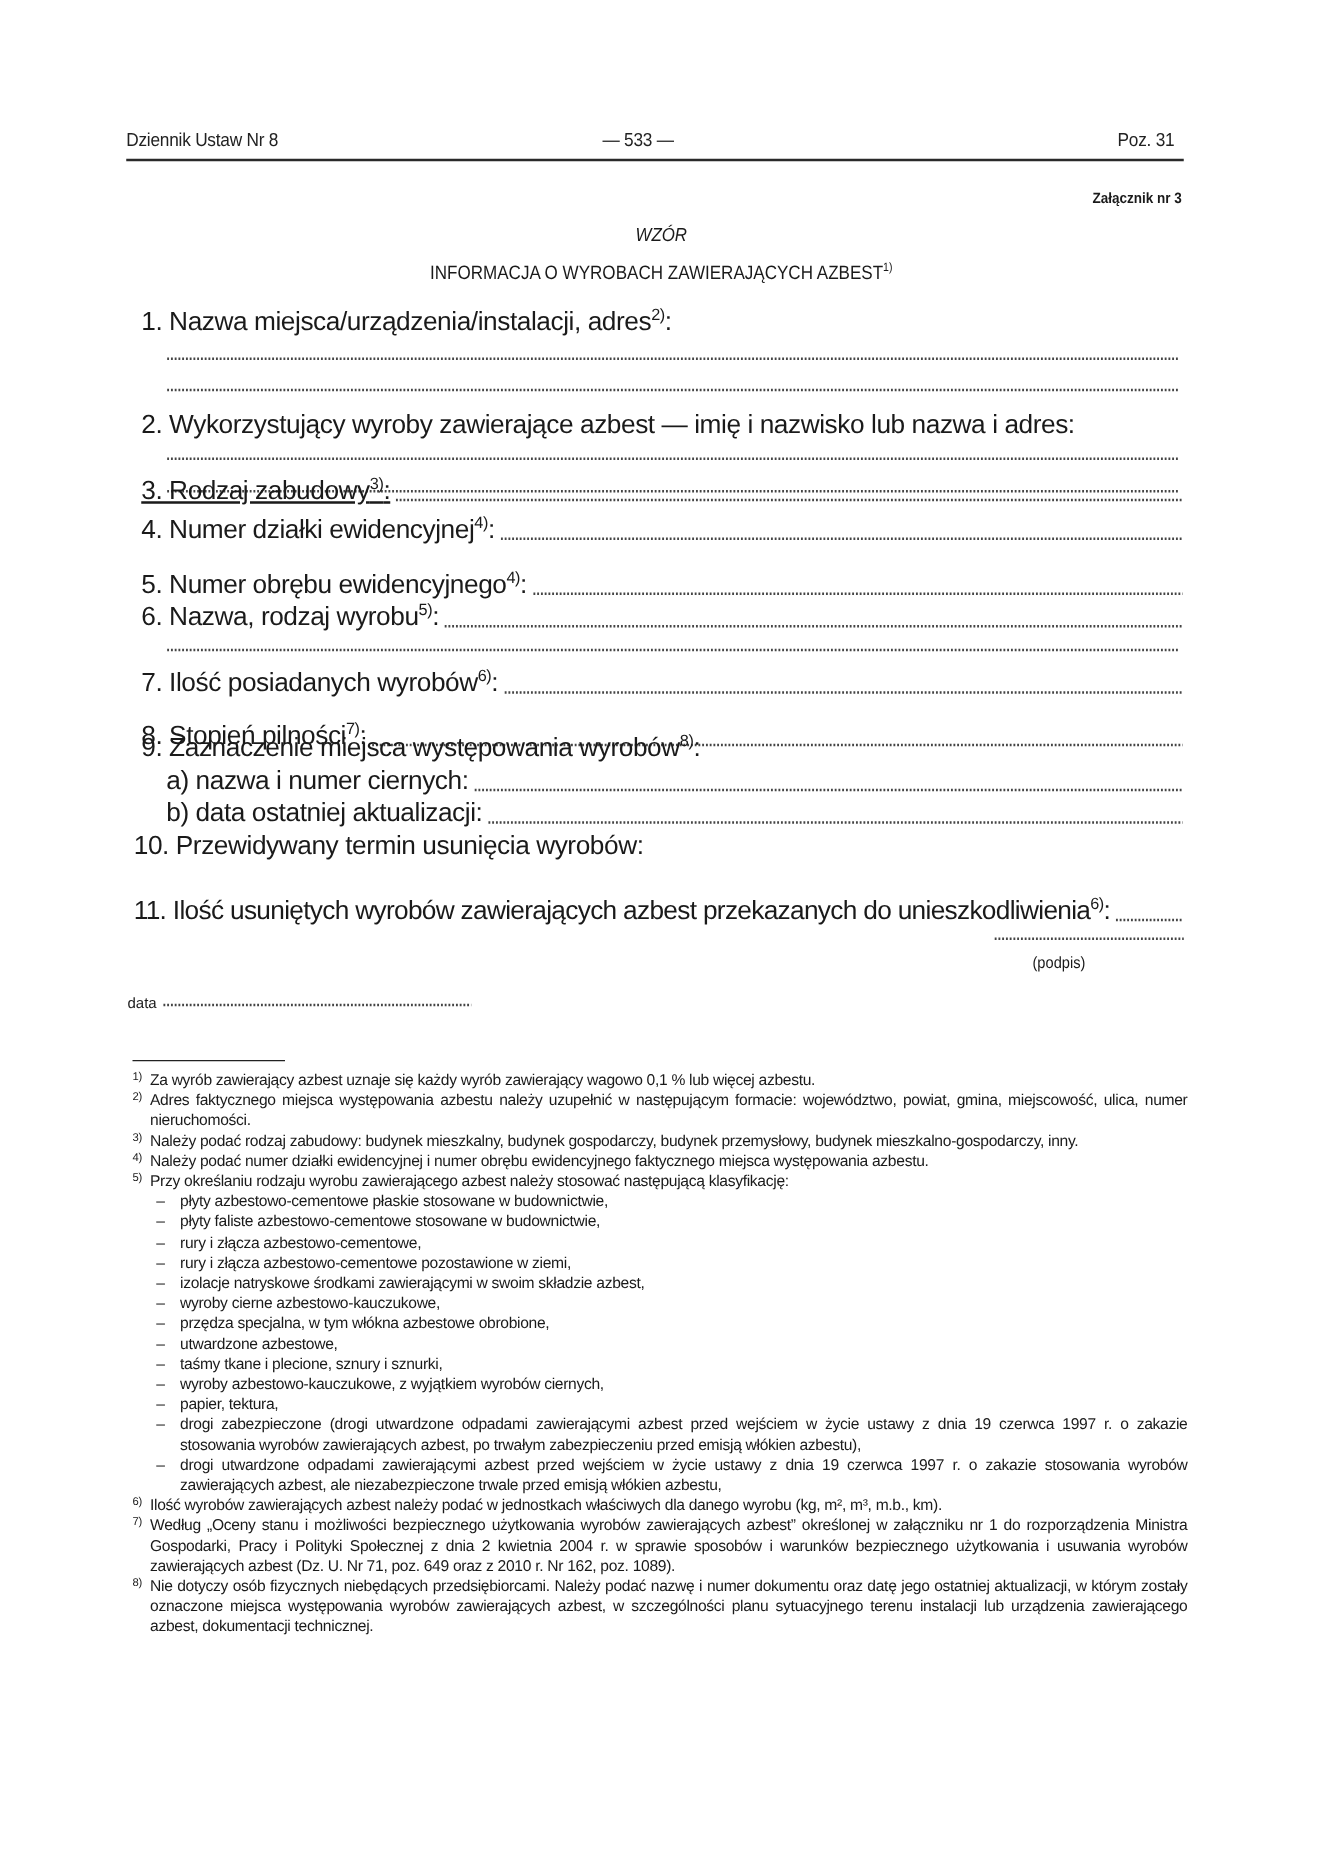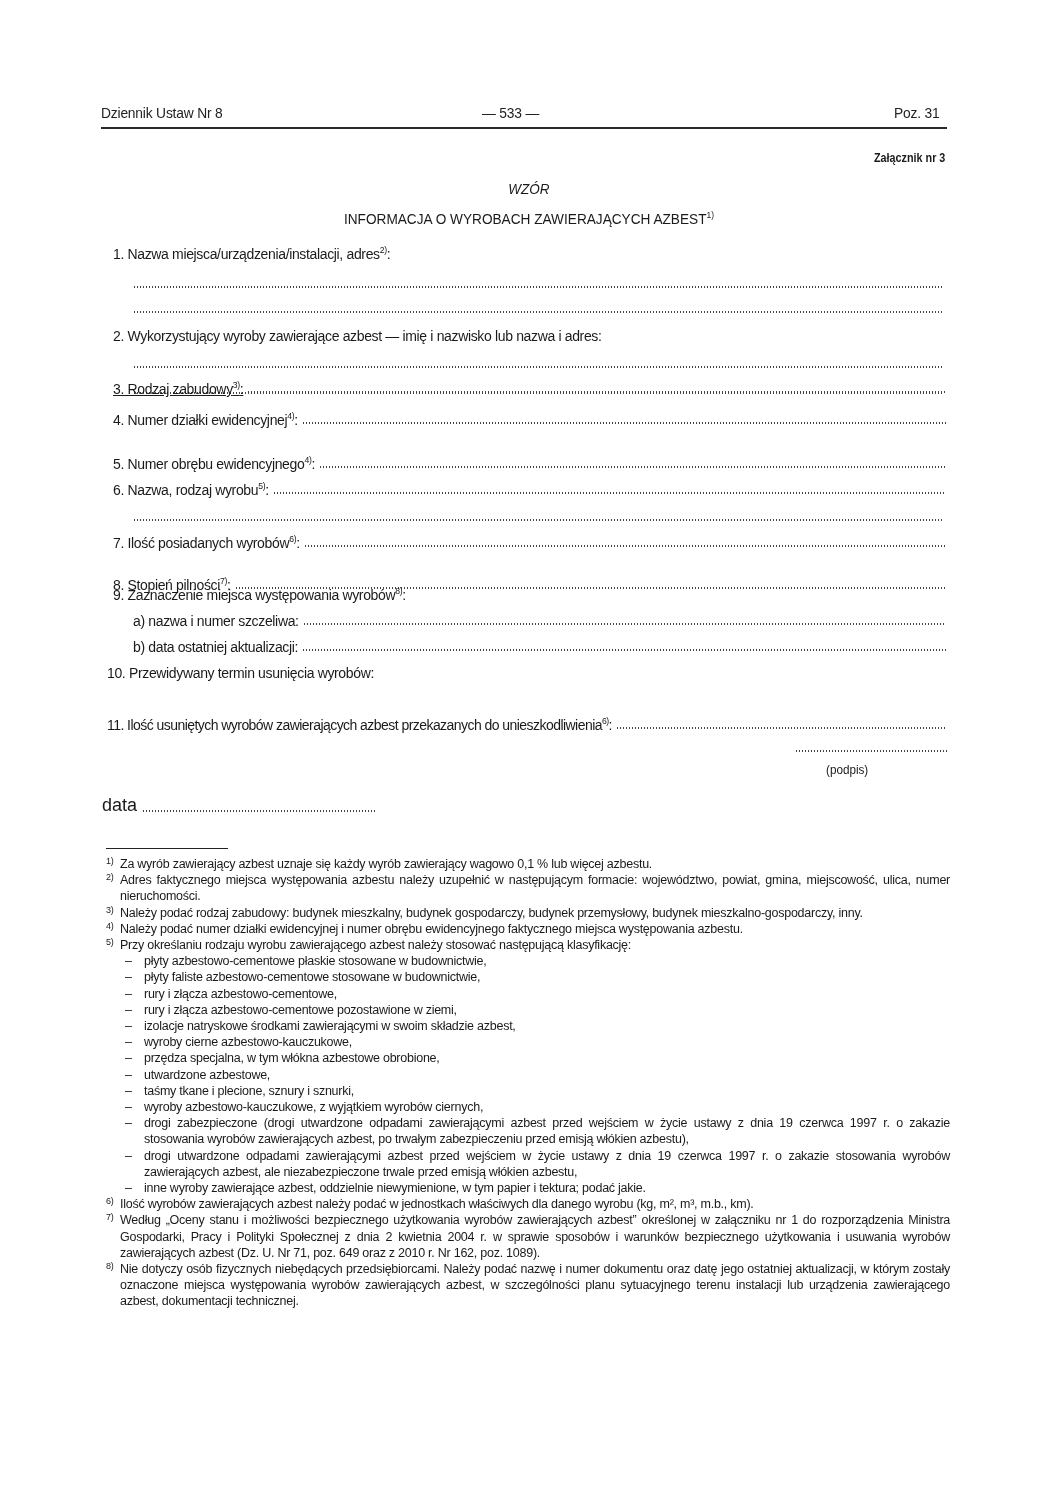--- a/index.html
+++ b/index.html
@@ -14,40 +14,40 @@
   .hdr-left { left: 101px; }
   .hdr-center { left: 482px; transform-origin: left; }
   .hdr-right { left: 894px; }
   .hdr-rule { left: 101px; top: 127px; width: 846px; height: 2px; background: #2a2a2a; }
   .annex { right: 113px; top: 151px; font-size: 12px; font-weight: bold; transform: scaleX(0.9); transform-origin: right; }
   .wzor { left: 0; width: 1058px; text-align: center; top: 180px; font-size: 15px; font-style: italic; transform: scaleX(0.9); }
   .title { left: 0; width: 1058px; text-align: center; top: 210px; font-size: 15.5px; transform: scaleX(0.88); }
   sup { font-size: 0.62em; vertical-align: super; line-height: 0; }
 
   
-  .row { left: 113px; width: 833px; display: flex; align-items: baseline; font-size: 14px; white-space: nowrap; }
+  .row { left: 113px; width: 833px; display: flex; align-items: baseline; font-size: 21px; white-space: nowrap; }
   .row .lbl { transform-origin: left; letter-spacing: -0.35px; }
   .row .dots {
     flex: 1; margin-left: 4px; height: 2px; align-self: flex-end; margin-bottom: 4px;
     background-image: radial-gradient(circle, #444 0.8px, transparent 0.9px);
     background-size: 3px 2px; background-repeat: repeat-x;
   }
   .fill { left: 133px; width: 810px; height: 2px;
     background-image: radial-gradient(circle, #444 0.8px, transparent 0.9px);
     background-size: 3px 2px; background-repeat: repeat-x; }
   .sub { left: 133px; width: 813px; }
   .r10 { left: 107px; width: 839px; }
   .r11 { left: 107px; width: 839px; }
 
   
   .sig-line { left: 795px; top: 750px; width: 152px; height: 2px;
     background-image: radial-gradient(circle, #444 0.8px, transparent 0.9px);
     background-size: 3px 2px; background-repeat: repeat-x; }
   .sig-lbl { left: 826px; top: 762px; font-size: 13px; transform: scaleX(0.9); transform-origin: left; }
-  .date-row { left: 102px; top: 795px; font-size: 18px; display: flex; align-items: center; width: 275px; }
+  .date-row { left: 102px; top: 795px; font-size: 12px; display: flex; align-items: center; width: 275px; }
   .date-row .dots { flex: 1; margin-left: 5px; height: 2px; align-self: flex-end; margin-bottom: 4px;
     background-image: radial-gradient(circle, #444 0.8px, transparent 0.9px);
     background-size: 3px 2px; background-repeat: repeat-x; }
 
   
   .fn-rule { left: 106px; top: 848px; width: 122px; height: 1px; background: #222; }
   .fn { left: 106px; width: 844px; font-size: 12.5px; line-height: 16.2px; }
   .fn-item { position: relative; padding-left: 14px; text-align: justify; letter-spacing: -0.25px; }
   .fn-item .mark { position: absolute; left: 0; top: -3px; font-size: 9px; }
   .fn-list { list-style: none; margin: 0; padding: 0 0 0 0; }
@@ -102,21 +102,21 @@
 </div>
 <div class="abs row" style="top:577px;">
   <span class="lbl"><span>8. Stopień pilności</span><sup>7)</sup><span>:</span></span>
   <span class="dots"></span>
 </div>
 
 <div class="abs row" style="top:587px;">
   <span class="lbl"><span>9. Zaznaczenie miejsca występowania wyrobów</span><sup>8)</sup><span>:</span></span>
 </div>
 <div class="abs row sub" style="top:613px;">
-  <span class="lbl">a) nazwa i numer szczeliwa:</span>
+  <span class="lbl">a) nazwa i numer ciernych:</span>
   <span class="dots"></span>
 </div>
 <div class="abs row sub" style="top:639px;">
   <span class="lbl">b) data ostatniej aktualizacji:</span>
   <span class="dots"></span>
 </div>
 
 <div class="abs row r10" style="top:665px;flex-direction:column;">
   <span class="lbl">10. Przewidywany termin usunięcia wyrobów:</span>
   <span class="dots"></span>
@@ -144,21 +144,21 @@
       <li>płyty azbestowo-cementowe płaskie stosowane w budownictwie,</li>
       <li>płyty faliste azbestowo-cementowe stosowane w budownictwie,</li>
       <li>rury i złącza azbestowo-cementowe,</li>
       <li>rury i złącza azbestowo-cementowe pozostawione w ziemi,</li>
       <li>izolacje natryskowe środkami zawierającymi w swoim składzie azbest,</li>
       <li>wyroby cierne azbestowo-kauczukowe,</li>
       <li>przędza specjalna, w tym włókna azbestowe obrobione,</li>
       <li>utwardzone azbestowe,</li>
       <li>taśmy tkane i plecione, sznury i sznurki,</li>
       <li>wyroby azbestowo-kauczukowe, z wyjątkiem wyrobów ciernych,</li>
+      <li>papier, tektura,</li>
       <li>drogi zabezpieczone (drogi utwardzone odpadami zawierającymi azbest przed wejściem w życie ustawy z dnia 19 czerwca 1997 r. o zakazie stosowania wyrobów zawierających azbest, po trwałym zabezpieczeniu przed emisją włókien azbestu),</li>
       <li>drogi utwardzone odpadami zawierającymi azbest przed wejściem w życie ustawy z dnia 19 czerwca 1997 r. o zakazie stosowania wyrobów zawierających azbest, ale niezabezpieczone trwale przed emisją włókien azbestu,</li>
-      <li>inne wyroby zawierające azbest, oddzielnie niewymienione, w tym papier i tektura; podać jakie.</li>
     </ul>
   </div>
   <div class="fn-item"><span class="mark">6)</span><span>Ilość wyrobów zawierających azbest należy podać w jednostkach właściwych dla danego wyrobu (kg, m², m³, m.b., km).</span></div>
   <div class="fn-item"><span class="mark">7)</span><span>Według „Oceny stanu i możliwości bezpiecznego użytkowania wyrobów zawierających azbest” określonej w załączniku nr 1 do rozporządzenia Ministra Gospodarki, Pracy i Polityki Społecznej z dnia 2 kwietnia 2004 r. w sprawie sposobów i warunków bezpiecznego użytkowania i usuwania wyrobów zawierających azbest (Dz. U. Nr 71, poz. 649 oraz z 2010 r. Nr 162, poz. 1089).</span></div>
   <div class="fn-item"><span class="mark">8)</span><span>Nie dotyczy osób fizycznych niebędących przedsiębiorcami. Należy podać nazwę i numer dokumentu oraz datę jego ostatniej aktualizacji, w którym zostały oznaczone miejsca występowania wyrobów zawierających azbest, w szczególności planu sytuacyjnego terenu instalacji lub urządzenia zawierającego azbest, dokumentacji technicznej.</span></div>
 </div>
 
 </body></html>

